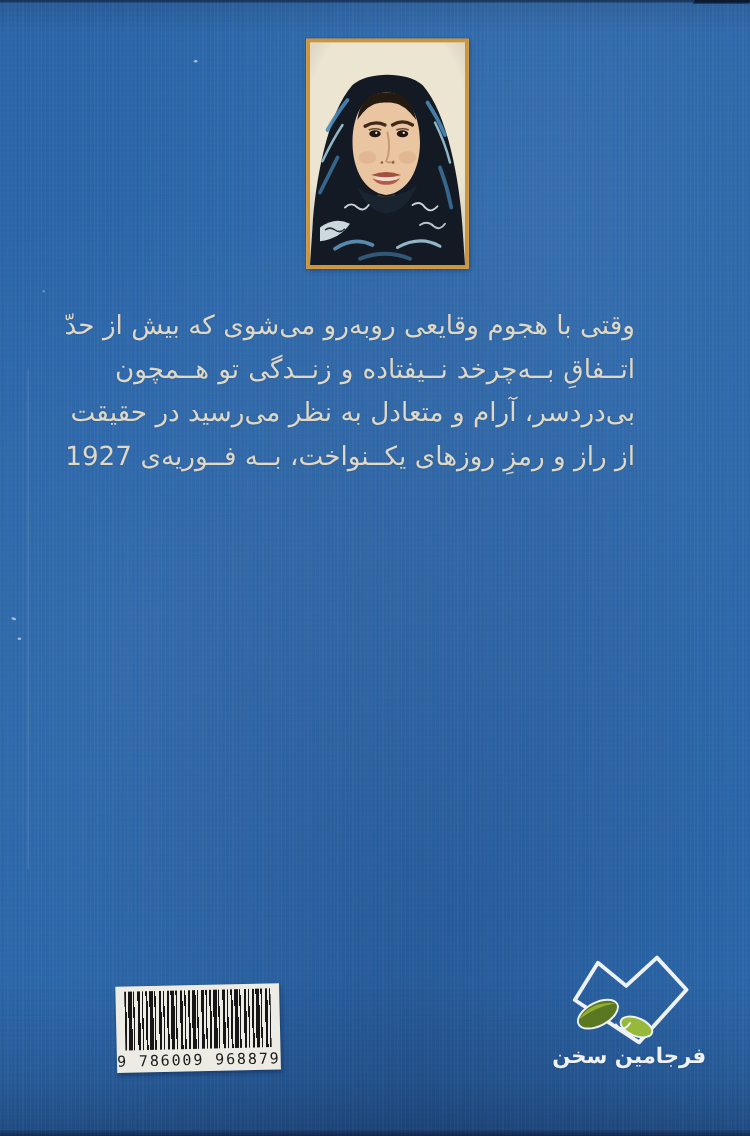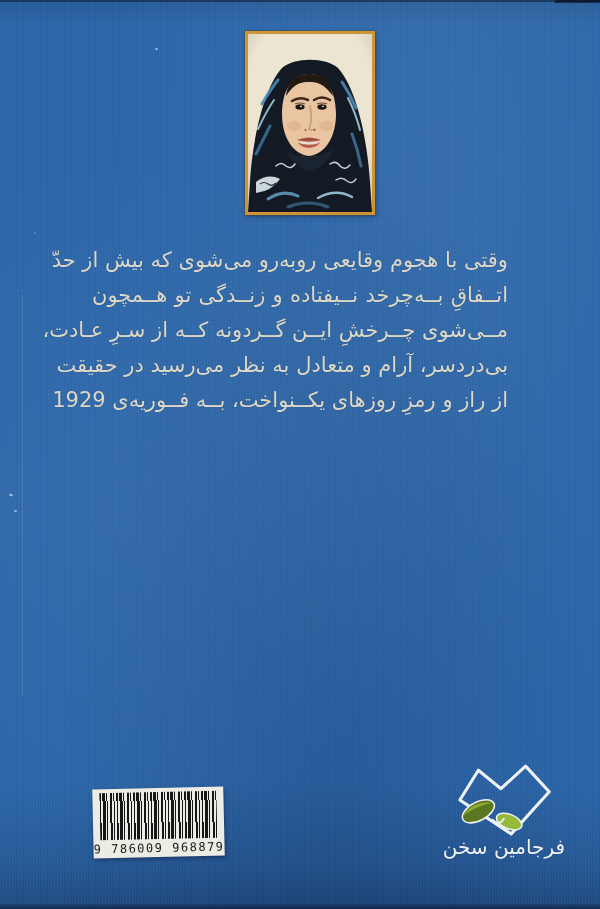--- a/index.html
+++ b/index.html
@@ -56,21 +56,21 @@
   }
   .digits{
     position:absolute;left:0;right:0;bottom:2px;height:14px;
     font-family:"DejaVu Sans Mono",monospace;font-size:12px;line-height:14px;
     color:#1b1b1b;text-align:center;letter-spacing:1.5px;white-space:nowrap;
   }
 
   .publisher{position:absolute;left:441px;top:762px;width:124px;text-align:center;}
   .publisher svg{display:block;margin:0 auto;}
   .publisher-name{
-    direction:rtl;color:#eef2f5;font-size:20px;font-weight:normal;
+    direction:rtl;color:#eef2f5;font-size:17px;font-weight:bold;
     margin-top:-3px;text-shadow:0 0 1px rgba(20,40,80,.5);white-space:nowrap;margin-left:34px;
   }
   .bottom-edge{position:absolute;bottom:0;left:0;width:600px;height:5px;background:linear-gradient(180deg,rgba(0,0,20,.1),rgba(0,0,20,.45));}
 </style>
 </head>
 <body>
 
 <div class="cover">
 
   <div class="top-edge"></div>
@@ -139,23 +139,22 @@
       </g>
 
       <path d="M8,148 Q20,139 32,145 Q24,157 8,159 Z" fill="#cdd8dd"></path>
       <path d="M12,150 q4,-3 8,0 q4,3 8,-1" stroke="#24303a" stroke-width="1.2" fill="none"></path>
     </svg>
   </div>
 
   <div class="blurb">
     <div class="blurb-line">وقتی با هجوم وقایعی روبه‌رو می‌شوی که بیش از حدّ</div>
     <div class="blurb-line">اتــفاقِ بــه‌چرخد نــیفتاده و زنــدگی تو هــمچون</div>
-    <div class="blurb-line">مــی‌شوی چــرخشِ ایــن گــردونه کــه از سـرِ عـادت،</div>
     <div class="blurb-line">بی‌دردسر، آرام و متعادل به نظر می‌رسید در حقیقت</div>
-    <div class="blurb-line">از راز و رمزِ روزهای یکــنواخت، بــه فــوریه‌ی 1929</div>
+    <div class="blurb-line">از راز و رمزِ روزهای یکــنواخت، بــه فــوریه‌ی 1927</div>
   </div>
 
   <div class="barcode">
     <div class="bars"></div>
     <div class="digits">9 786009 968879</div>
   </div>
 
   <div class="publisher">
     <svg width="104" height="76" viewBox="0 0 100 74">
 

